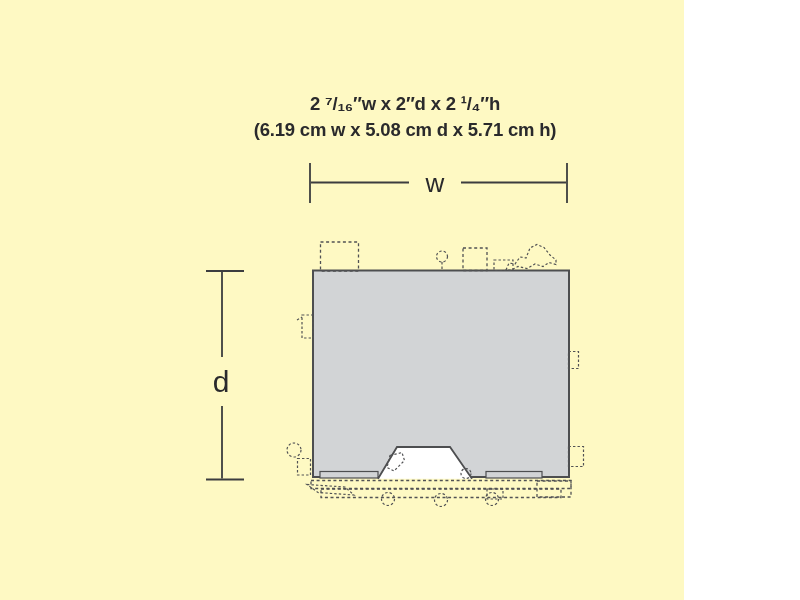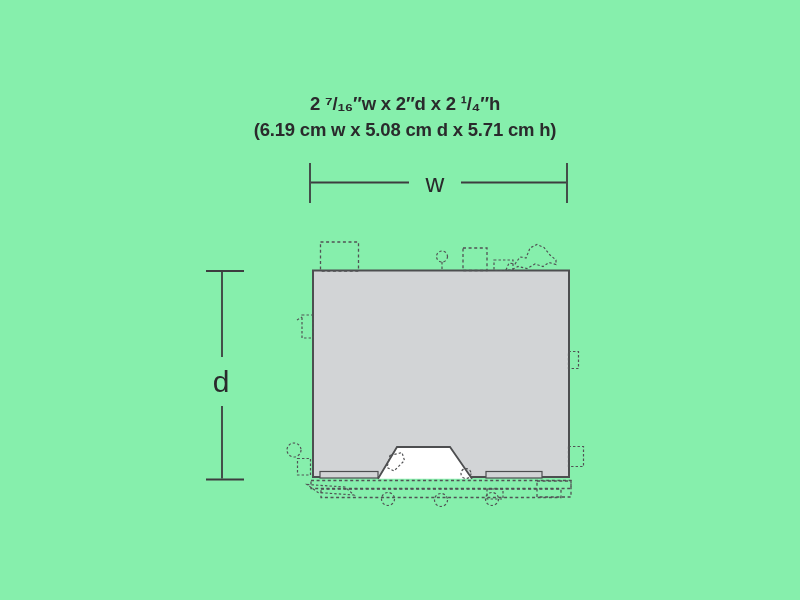--- a/index.html
+++ b/index.html
@@ -4,22 +4,22 @@
 <title>Footprint Diagram</title>
 <style>
   html, body {
     margin: 0; padding: 0;
     width: 800px; height: 600px;
     background: #ffffff;
     overflow: hidden;
   }
   .page {
     position: relative;
-    width: 800px; height: 600px;
-    background: #86efac;
+    width: 684px; height: 600px;
+    background: #fef9c3;
     font-family: "Liberation Sans", "DejaVu Sans", sans-serif;
     color: #2a2a2c;
   }
   .title-block {
     position: absolute;
     left: 5px; top: 91px;
     width: 800px;
     text-align: center;
     line-height: 26px;
     font-size: 18.5px;

